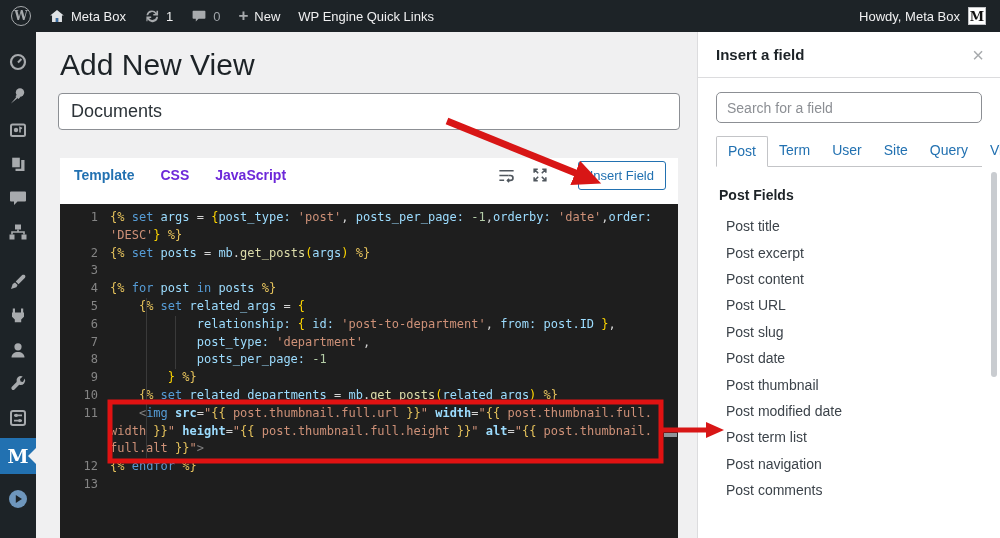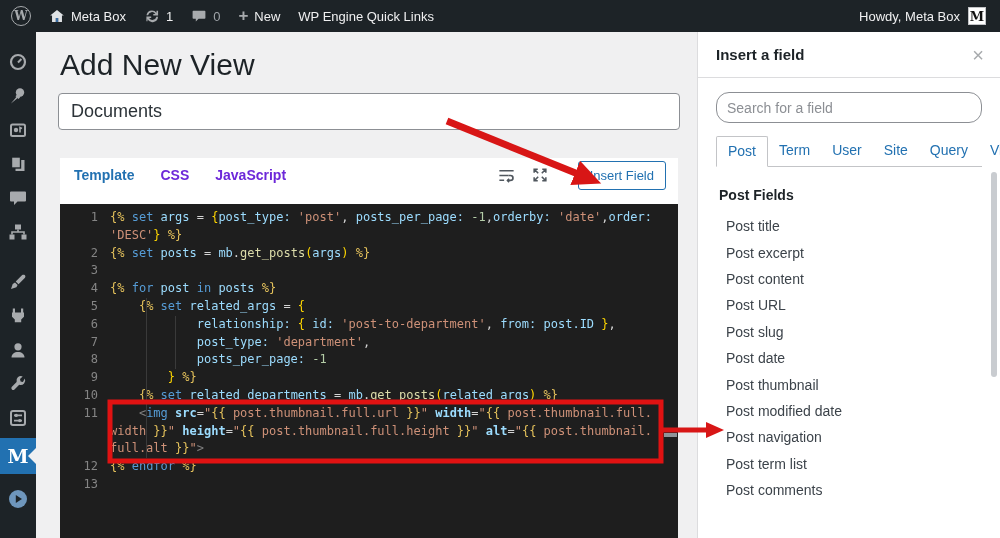--- a/index.html
+++ b/index.html
@@ -45,21 +45,21 @@
   .ovr-dash{position:absolute;background:#8f9499;}
   .tk-d{color:#e6c35c;} .tk-k{color:#569cd6;} .tk-v{color:#9cdcfe;} .tk-p{color:#d4d4d4;}
   .tk-s{color:#ce9178;} .tk-n{color:#b5cea8;} .tk-f{color:#dcdcaa;} .tk-b{color:#ffd700;}
   .tk-g{color:#808080;} .tk-t{color:#569cd6;} .tk-a{color:#9cdcfe;font-weight:600;} .tk-w{color:#d4d4d4;}
 
   
   .panel{position:absolute;left:697px;top:32px;width:303px;height:506px;background:#fff;border-left:1px solid #dcdcde;z-index:10;}
   .panel-head{height:46px;display:flex;align-items:center;padding:0 16px 0 18px;border-bottom:1px solid #dcdcde;}
   .panel-title{font-size:15px;font-weight:600;color:#1d2327;}
   .panel-close{margin-left:auto;color:#a7aaad;font-size:20px;line-height:1;cursor:pointer;}
-  .panel-search{position:absolute;left:18px;top:60px;width:266px;height:31px;border:1px solid #8c8f94;border-radius:13px;font-size:14px;color:#2c3338;padding:0 10px;font-family:"Liberation Sans",sans-serif;}
+  .panel-search{position:absolute;left:18px;top:60px;width:266px;height:31px;border:1px solid #8c8f94;border-radius:5px;font-size:14px;color:#2c3338;padding:0 10px;font-family:"Liberation Sans",sans-serif;}
   .panel-search::placeholder{color:#8c8f94;}
   .panel-tabs{position:absolute;left:18px;top:104px;width:266px;display:flex;border-bottom:1px solid #c3c4c7;}
   .p-tab{font-size:14px;color:#2271b1;padding:6px 11px 7px;cursor:pointer;margin-bottom:0;}
   .p-tab.active{background:#fff;border:1px solid #c3c4c7;border-bottom:1px solid #fff;margin-bottom:-1px;border-radius:2px 2px 0 0;}
   .fields-head{position:absolute;left:21px;top:155px;font-size:14px;font-weight:bold;color:#1d2327;}
   .fields-list{position:absolute;left:28px;top:181px;width:240px;}
   .field-item{font-size:14px;color:#3c434a;height:26.4px;display:flex;align-items:center;cursor:pointer;}
   .panel-scroll{position:absolute;right:3px;top:140px;width:6px;height:205px;background:#c9ccd0;border-radius:3px;}
 
   
@@ -321,22 +321,22 @@
   <div class="fields-head">Post Fields</div>
   <div class="fields-list">
       <div class="field-item">Post title</div>
       <div class="field-item">Post excerpt</div>
       <div class="field-item">Post content</div>
       <div class="field-item">Post URL</div>
       <div class="field-item">Post slug</div>
       <div class="field-item">Post date</div>
       <div class="field-item">Post thumbnail</div>
       <div class="field-item">Post modified date</div>
+      <div class="field-item">Post term list</div>
       <div class="field-item">Post navigation</div>
-      <div class="field-item">Post term list</div>
       <div class="field-item">Post comments</div>
     </div>
   <div class="panel-scroll"></div>
 </div>
 
 <svg class="annot">
   <defs>
     <marker id="ah1" markerUnits="userSpaceOnUse" markerWidth="30" markerHeight="28" refX="3" refY="13" orient="auto">
         <path d="M0 0L28 13L0 26z" fill="#d81616"></path>
       </marker>

